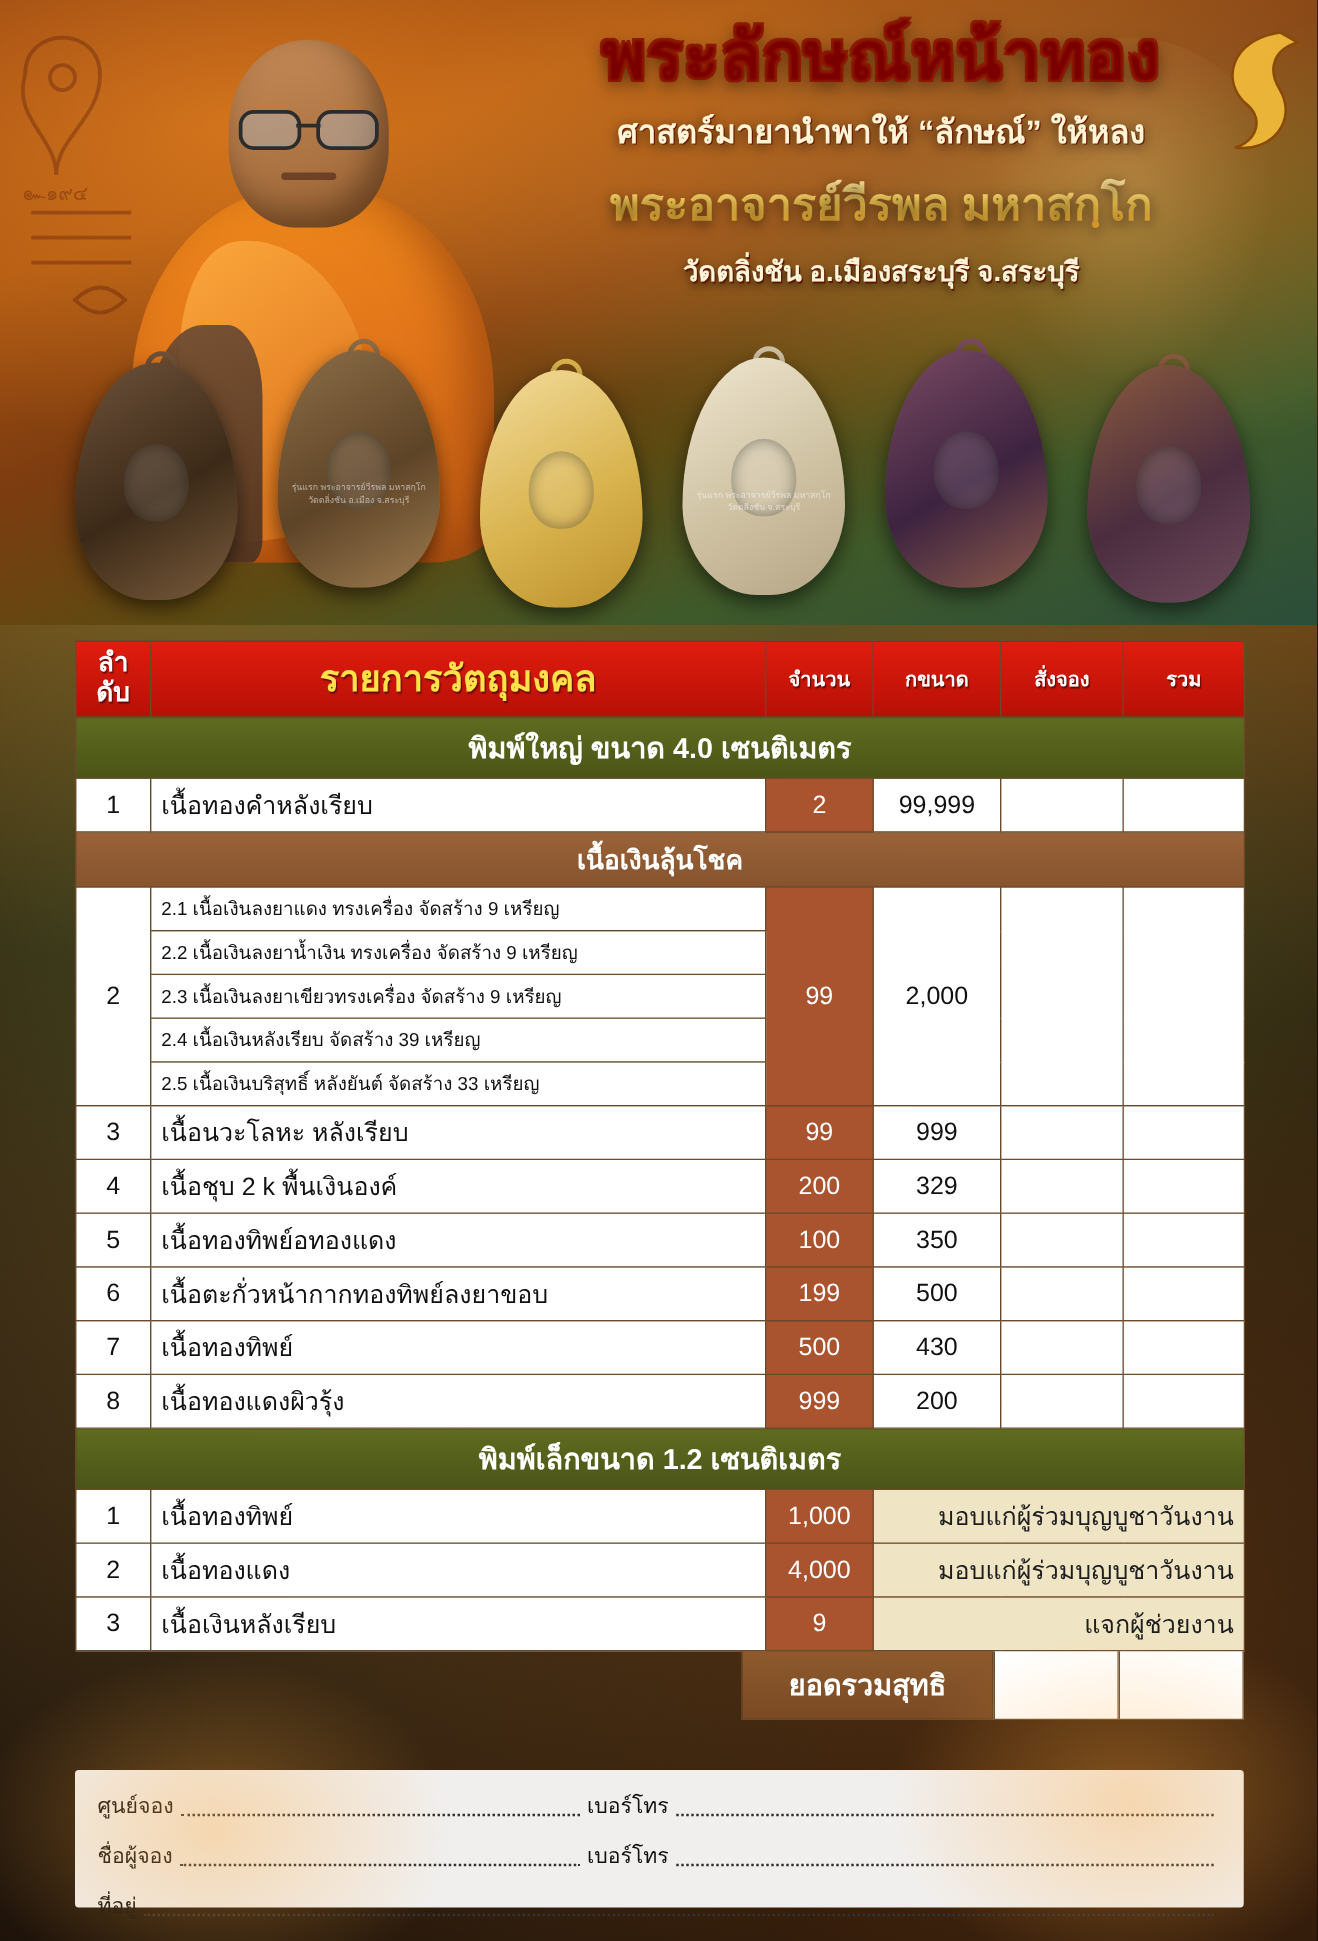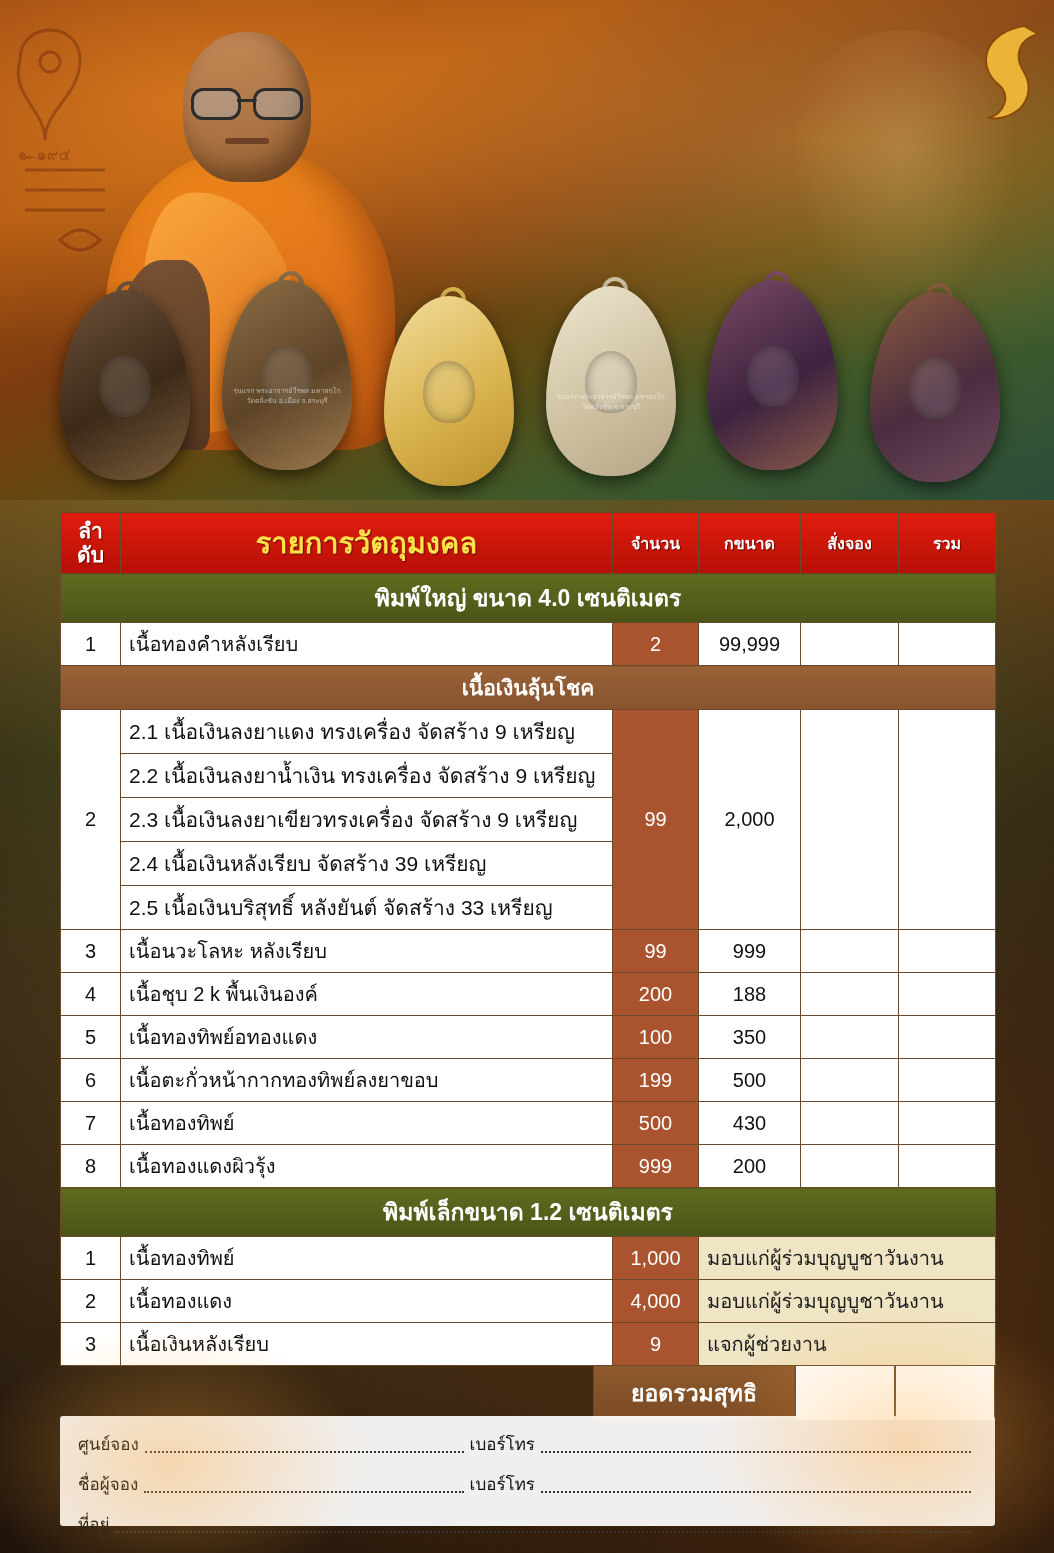--- a/index.html
+++ b/index.html
@@ -158,26 +158,26 @@
   .sec{
     background:linear-gradient(180deg,#5f6b1f,#4a5417);
     color:#ffffff;font-weight:bold;font-size:23px;text-align:center;padding:6px;
   }
   .sec2{
     background:linear-gradient(180deg,#9a6238,#86542e);
     color:#ffffff;font-weight:bold;font-size:21px;text-align:center;padding:5px;
   }
   td{background:#ffffff;padding:5px 8px;color:#111;}
   td.name{text-align:left;font-size:20px;}
-  td.sub{font-size:21px;}
+  td.sub{font-size:15px;}
   td.idx{text-align:center;font-size:20px;background:#ffffff;}
   td.qty{text-align:center;background:#a9532f;color:#ffffff;font-size:20px;}
   td.price{text-align:center;background:#ffffff;font-size:20px;}
   td.blank{background:#ffffff;}
-  td.note{background:#efe4c4;text-align:left;font-size:20px;color:#1d1d1d;}
+  td.note{background:#efe4c4;text-align:right;font-size:20px;color:#1d1d1d;}
   td.qty-merge{vertical-align:middle}
   .total-bar{
     display:flex;justify-content:flex-end;align-items:stretch;margin-top:0;
   }
   .total-label{
     width:200px;background:linear-gradient(180deg,#8e5a2d,#7a4a24);
     color:#ffffff;font-weight:bold;font-size:23px;text-align:center;padding:9px 0;
     border:1px solid #6a4a2a;border-top:none;
   }
   .total-b1,.total-b2{width:98px;background:#ffffff;border:1px solid #6a4a2a;border-top:none;}
@@ -230,20 +230,26 @@
           <b></b>
           <i class="r"></i>
         </div>
       <div class="mouth"></div>
     </div>
 
     <svg class="naga" viewBox="0 0 90 110">
       <path d="M70 8 C30 14, 22 48, 44 66 C58 78, 50 96, 34 100 C64 104, 84 78, 70 54 C60 38, 64 22, 84 16 Z" fill="#f0b93a" stroke="#8a4a06" stroke-width="2"></path>
     </svg>
 
+    <div class="title-wrap">
+      <div class="t1">พระลักษณ์หน้าทอง</div>
+      <div class="t2">ศาสตร์มายานำพาให้ “ลักษณ์” ให้หลง</div>
+      <div class="t3">พระอาจารย์วีรพล มหาสกฺโก</div>
+      <div class="t4">วัดตลิ่งชัน อ.เมืองสระบุรี จ.สระบุรี</div>
+    </div>
 
     <div class="amulets">
       <div class="amu a1" style="left:0px;top:10px;">
           <div class="ring"></div>
           <div class="body"></div>
           <div class="face"></div>
         </div>
       <div class="amu a2" style="left:162px;top:0px;">
           <div class="ring"></div>
           <div class="body"></div>
@@ -343,21 +349,21 @@
           <td class="name">เนื้อนวะโลหะ หลังเรียบ</td>
           <td class="qty">99</td>
           <td class="price">999</td>
           <td class="blank"></td>
           <td class="blank"></td>
         </tr>
         <tr>
           <td class="idx">4</td>
           <td class="name">เนื้อชุบ 2 k พื้นเงินองค์</td>
           <td class="qty">200</td>
-          <td class="price">188</td>
+          <td class="price">329</td>
           <td class="blank"></td>
           <td class="blank"></td>
         </tr>
         <tr>
           <td class="idx">5</td>
           <td class="name">เนื้อทองทิพย์อทองแดง</td>
           <td class="qty">100</td>
           <td class="price">350</td>
           <td class="blank"></td>
           <td class="blank"></td>

